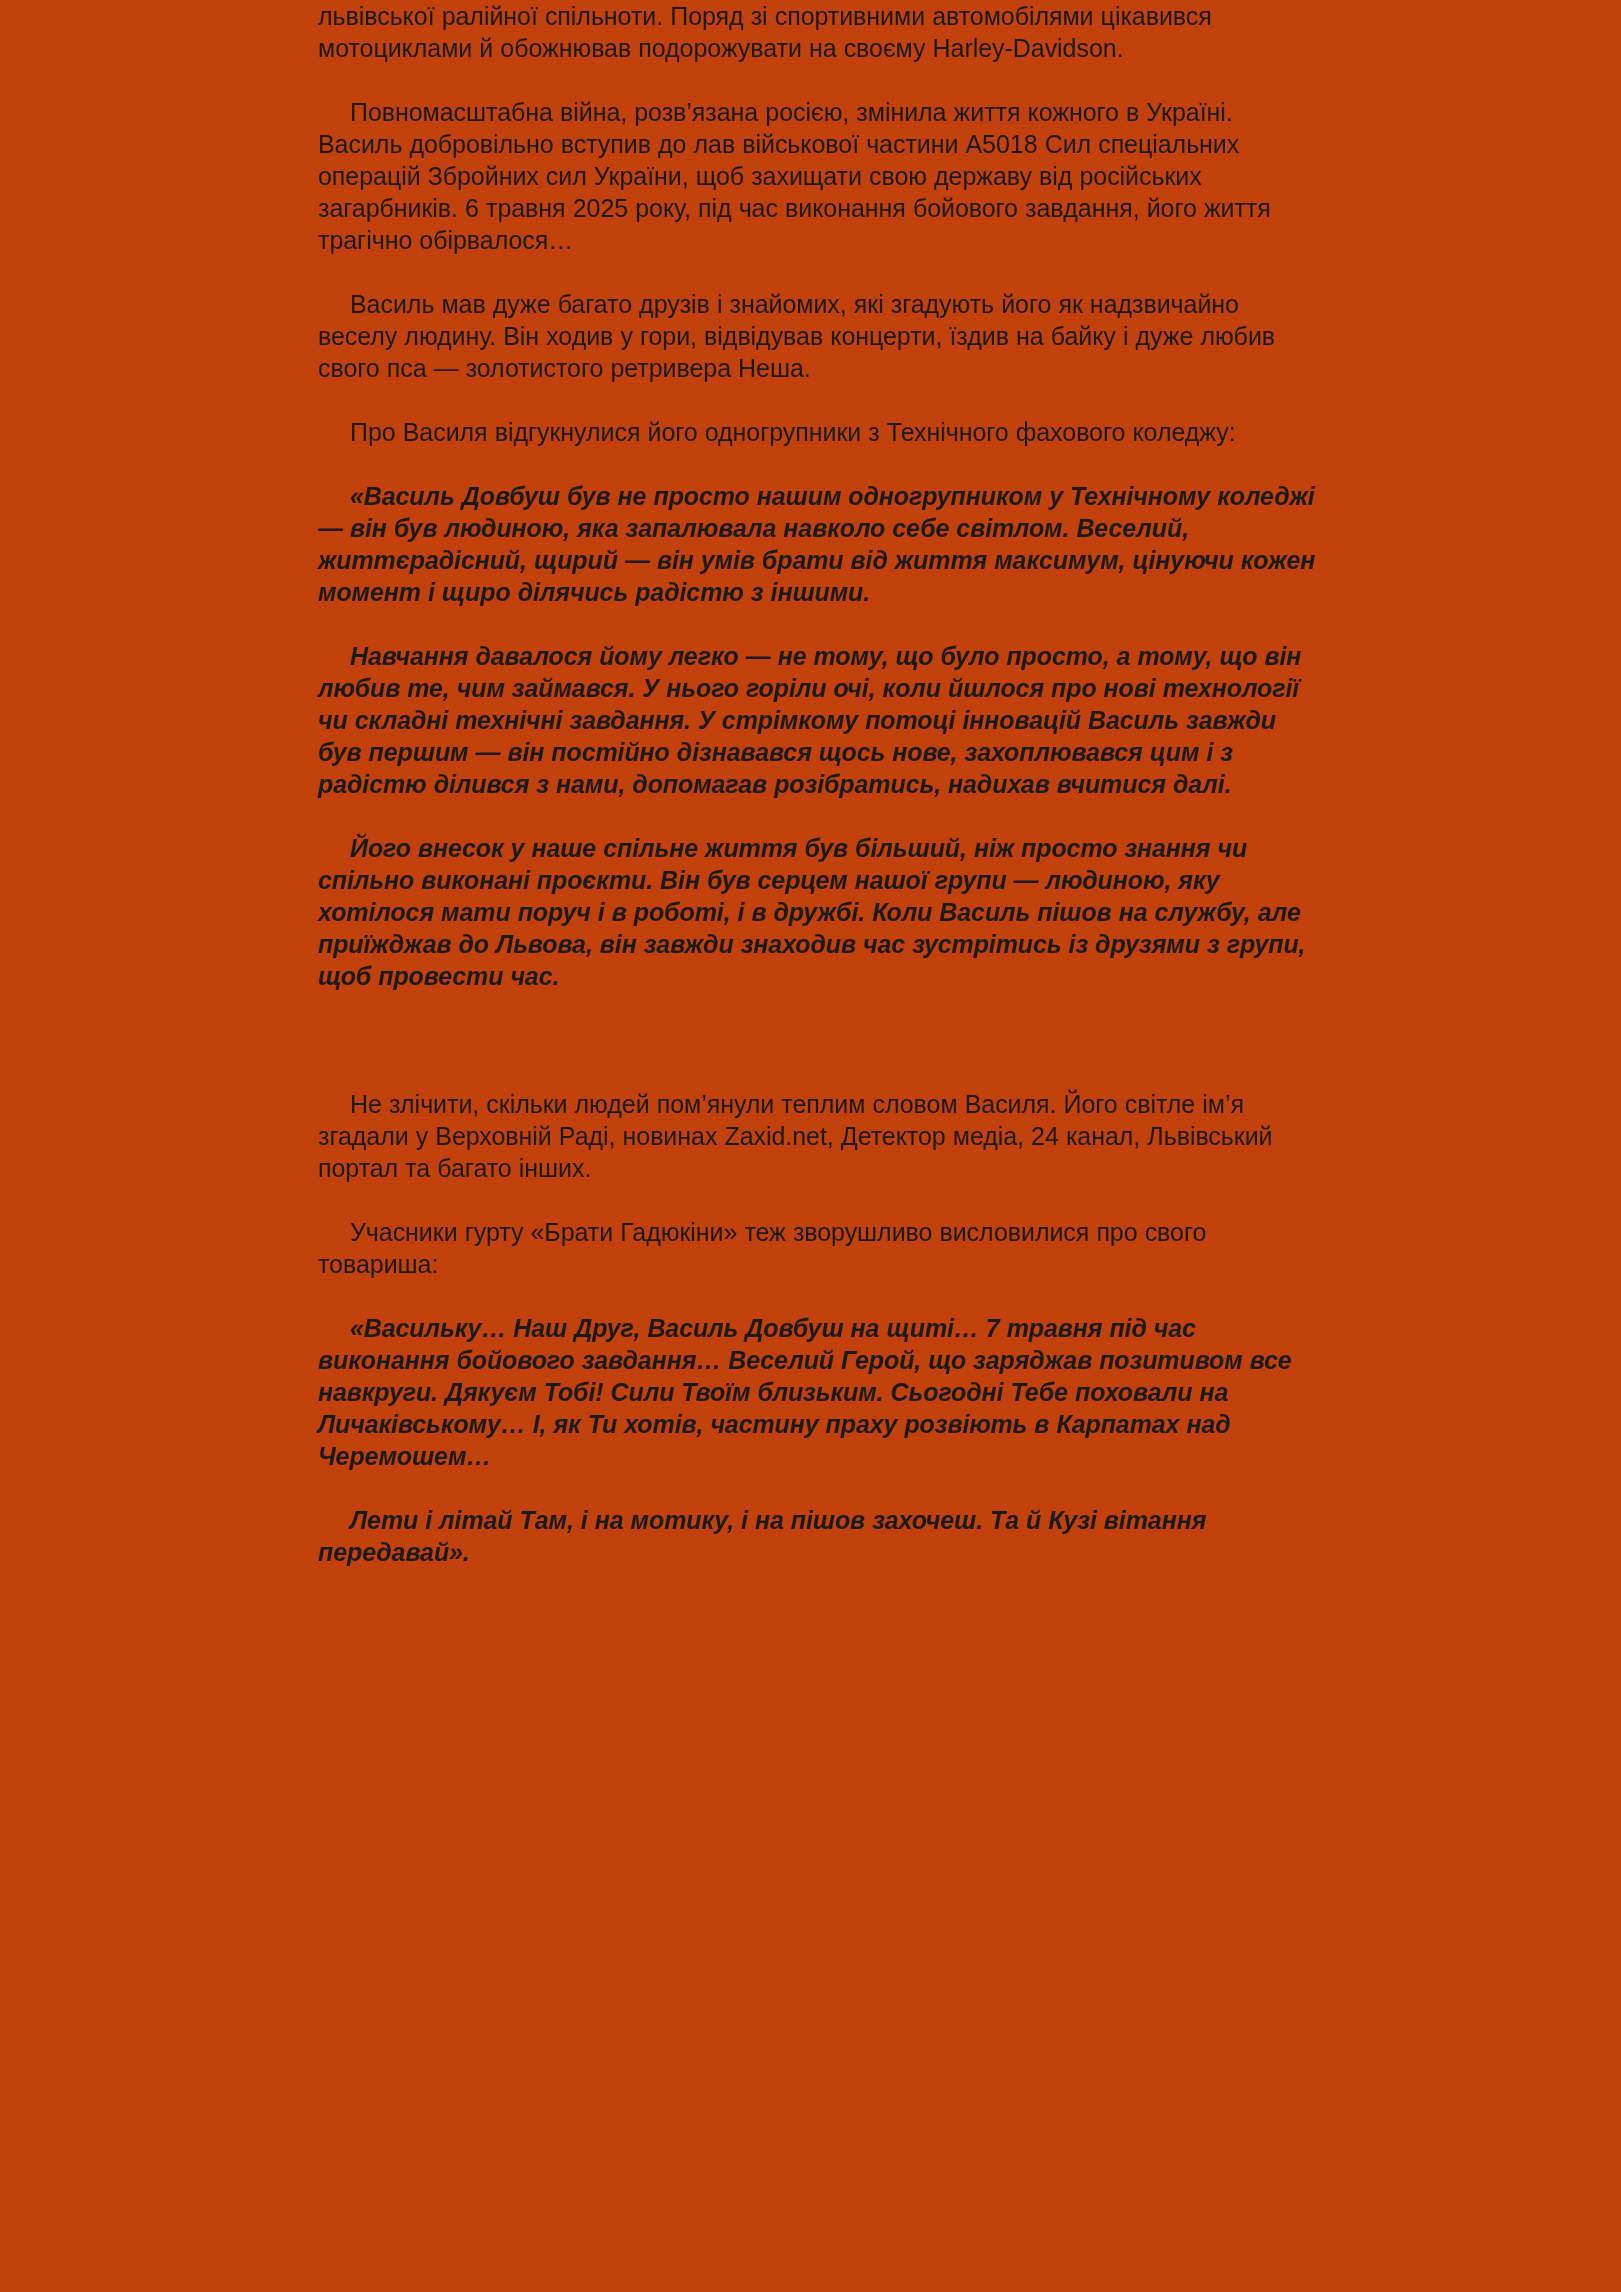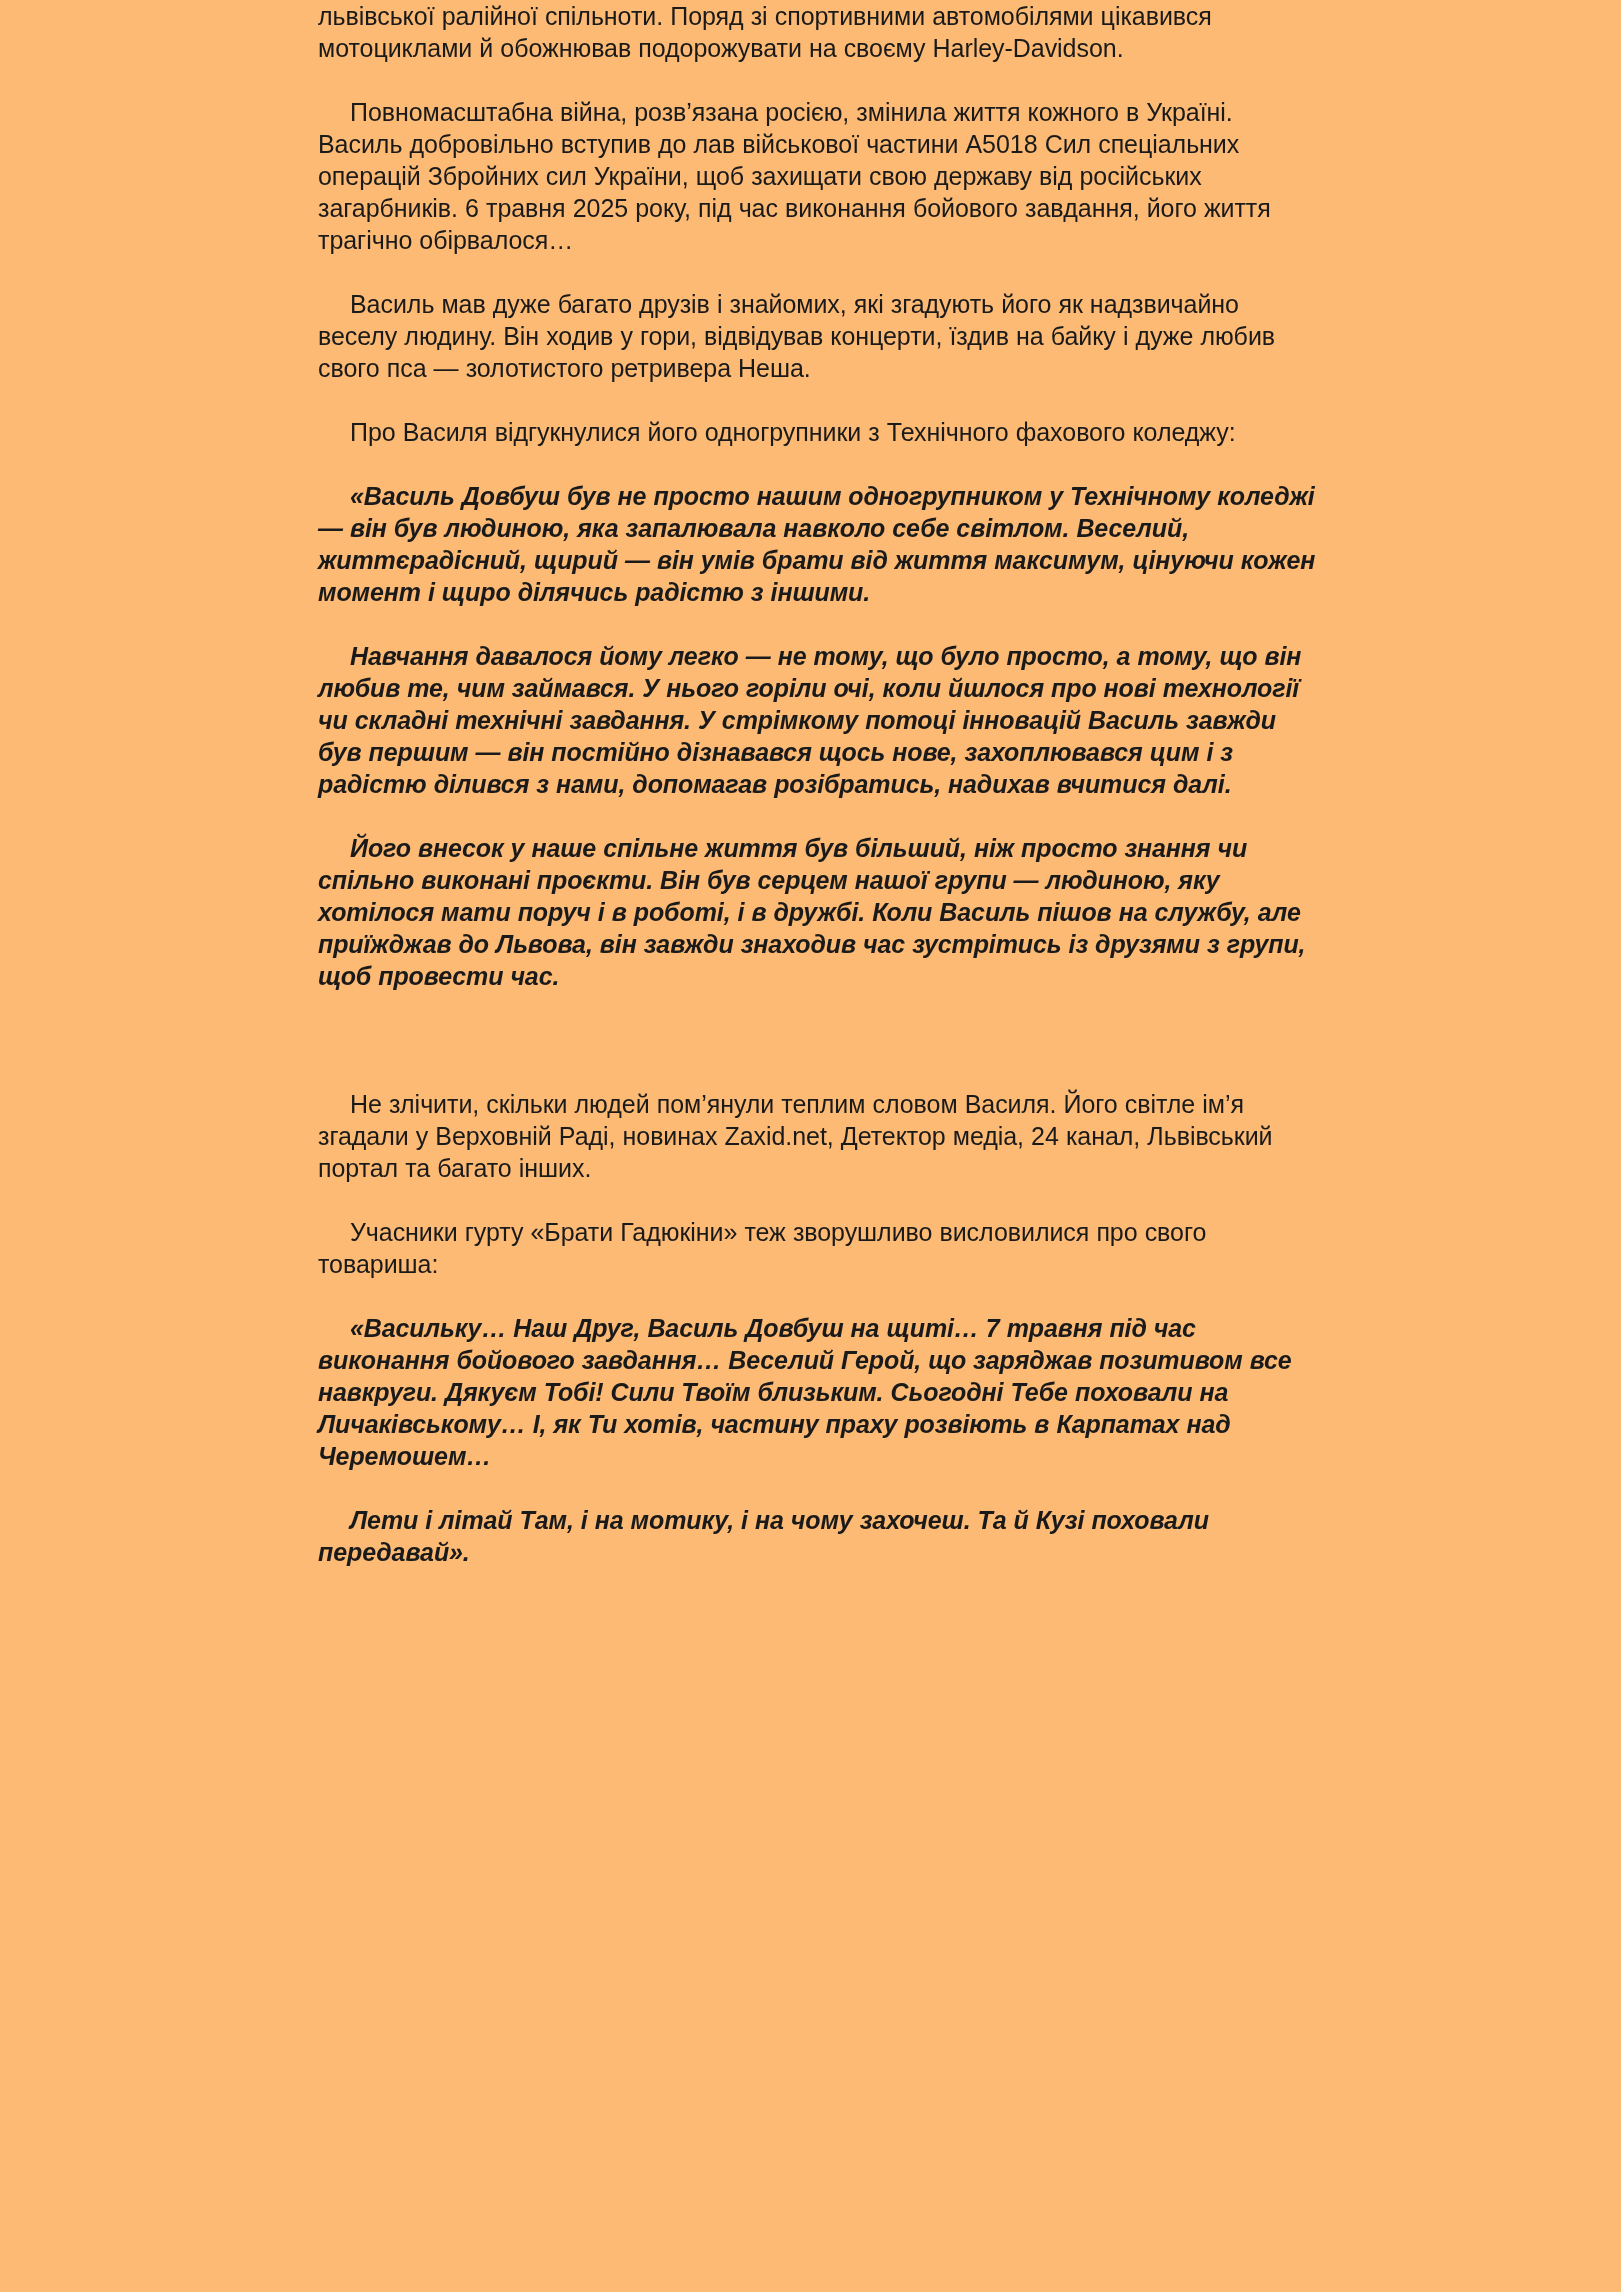--- a/index.html
+++ b/index.html
@@ -12,21 +12,21 @@
     width: 1621px;
     height: 2293px;
     overflow: hidden;
     font-family: "Liberation Sans", "DejaVu Sans", sans-serif;
   }
 
   .page {
     position: relative;
     width: 1621px;
     height: 2293px;
-    background: #fdba74;
+    background: #c2410c;
     box-sizing: border-box;
   }
 
   .text-column {
     position: absolute;
     left: 318px;
     top: 0px;
     width: 1004px;
   }
 
@@ -113,17 +113,17 @@
     <div class="gap-para"></div>
 
     <p class="body indent">Учасники гурту «Брати Гадюкіни» теж зворушливо висловилися про свого товариша:</p>
 
     <div class="gap-para"></div>
 
     <p class="quote indent">«Васильку… Наш Друг, Василь Довбуш на щиті… 7 травня під час виконання бойового завдання… Веселий Герой, що заряджав позитивом все навкруги. Дякуєм Тобі! Сили Твоїм близьким. Сьогодні Тебе поховали на Личаківському… І, як Ти хотів, частину праху розвіють в Карпатах над Черемошем…</p>
 
     <div class="gap-para"></div>
 
-    <p class="quote indent">Лети і літай Там, і на мотику, і на чому захочеш. Та й Кузі поховали передавай».</p>
+    <p class="quote indent">Лети і літай Там, і на мотику, і на пішов захочеш. Та й Кузі вітання передавай».</p>
 
   </div>
 </div>
 
 
 </body></html>

